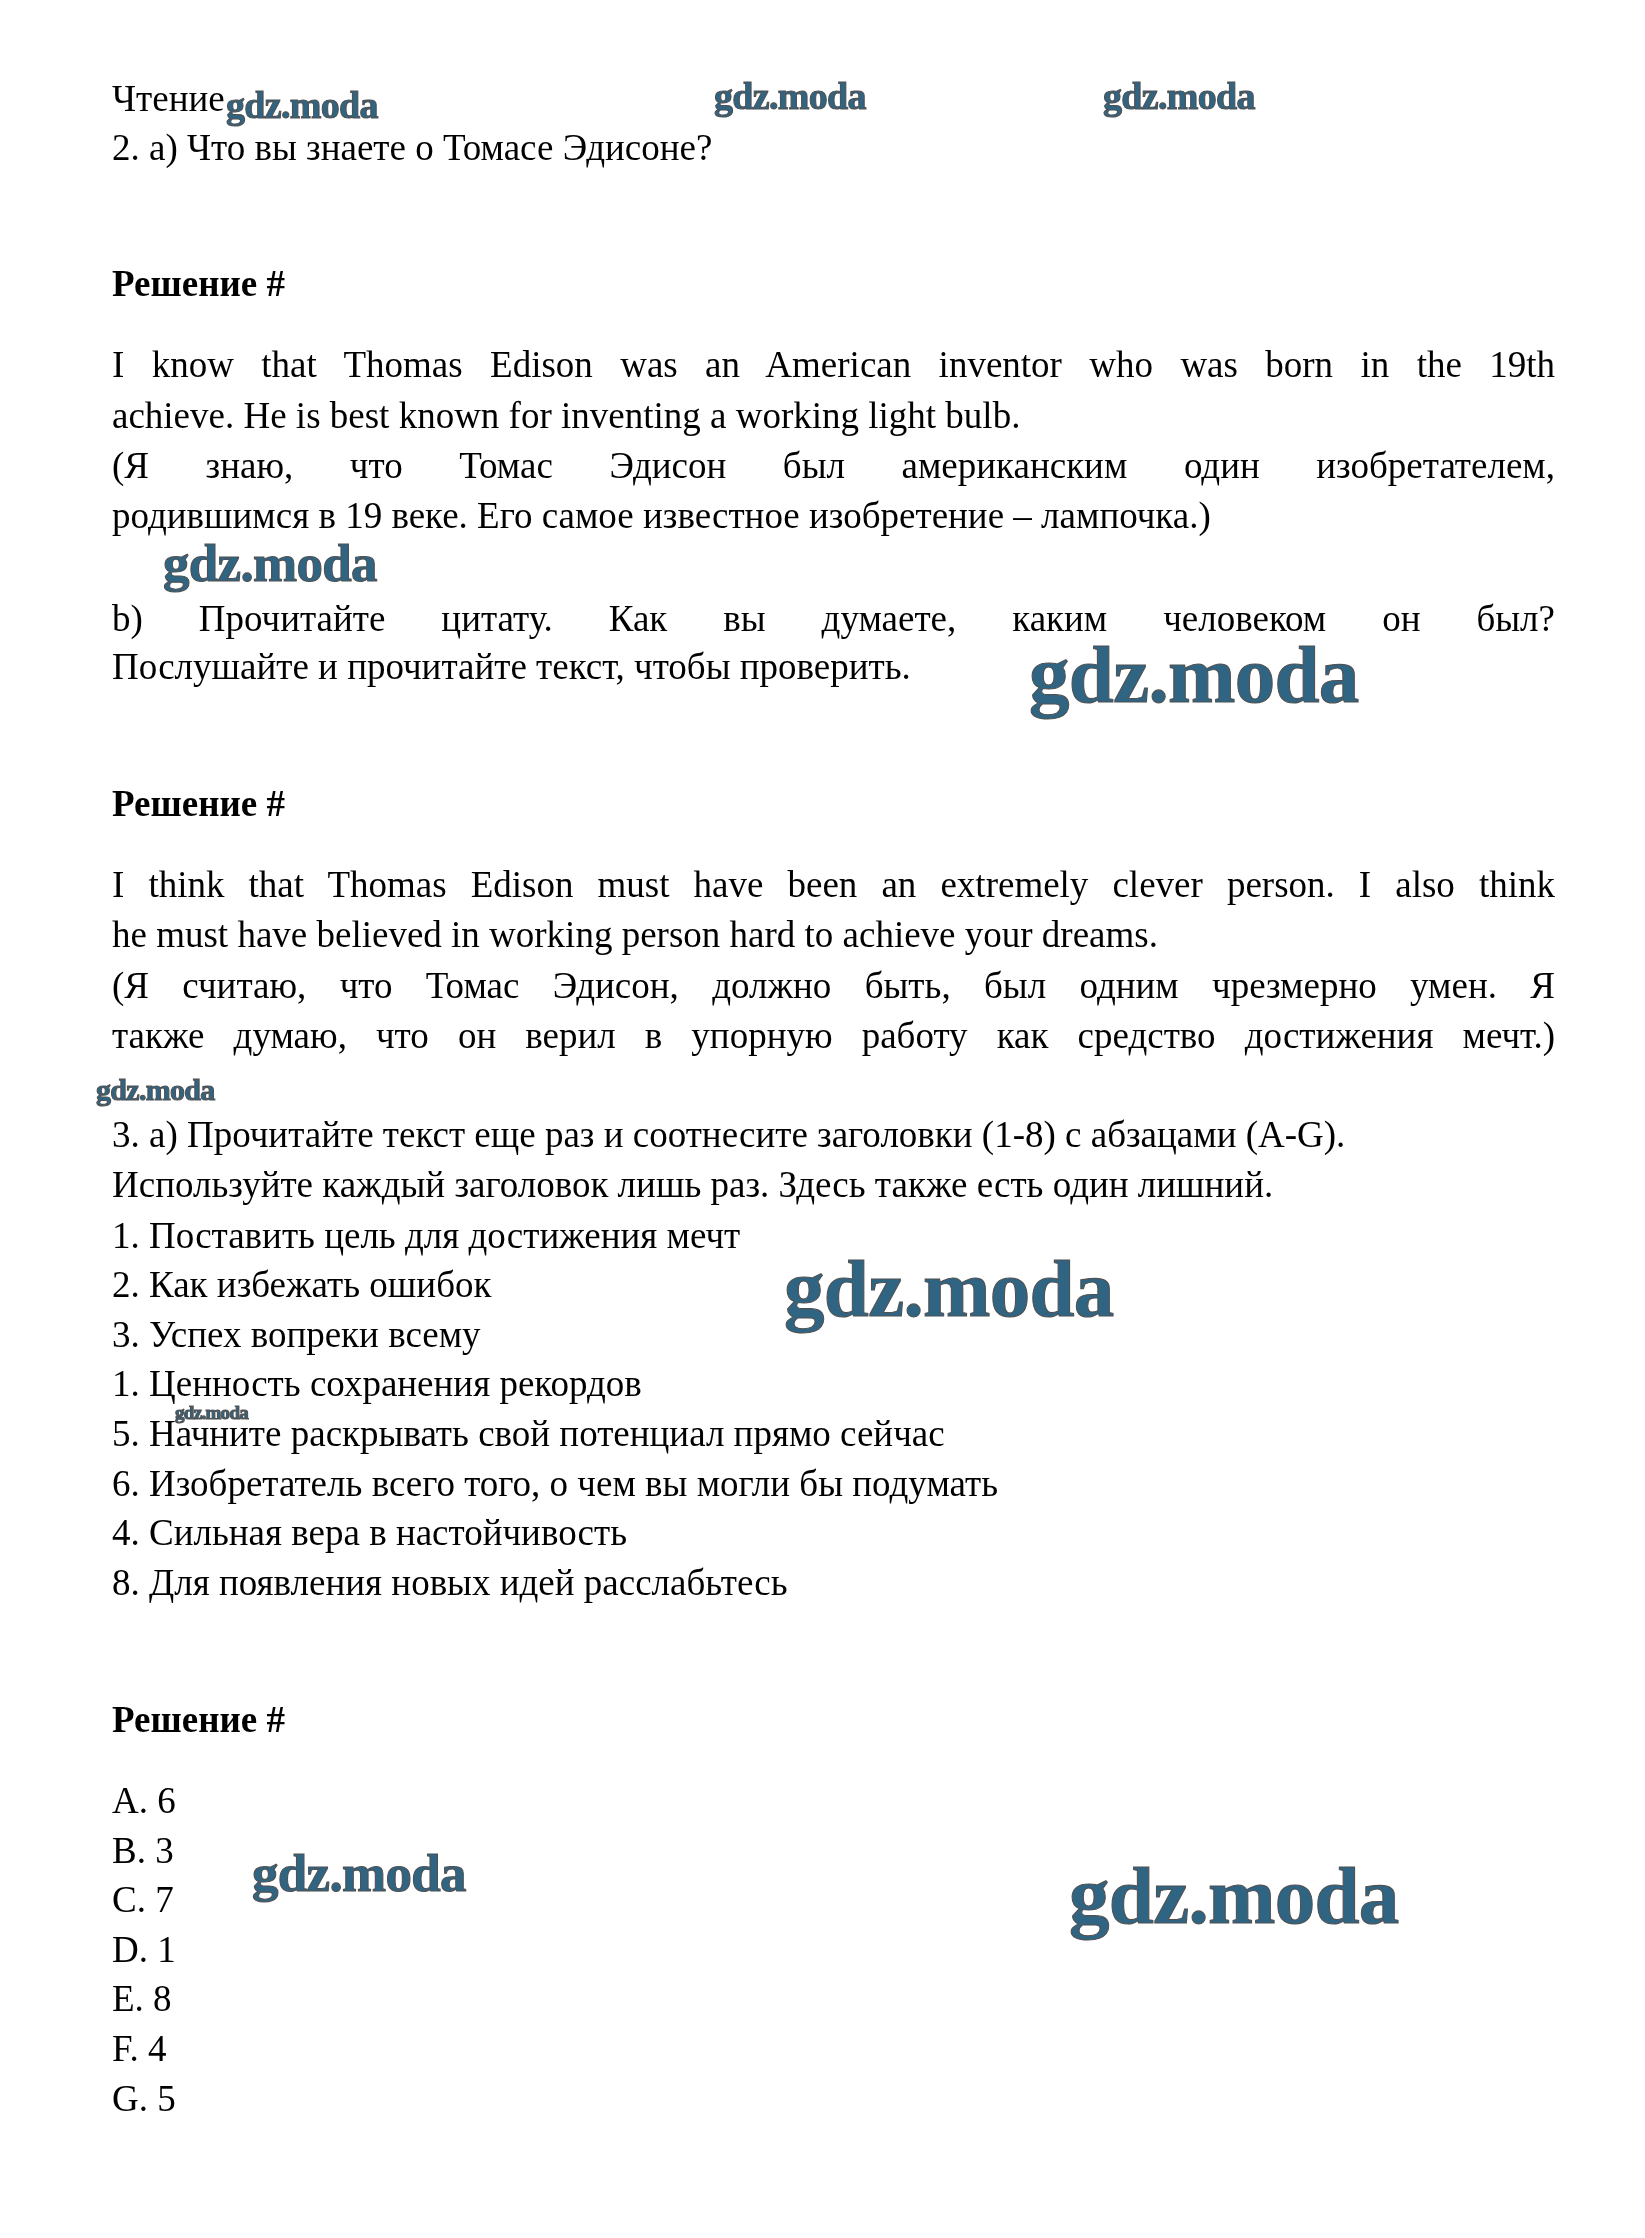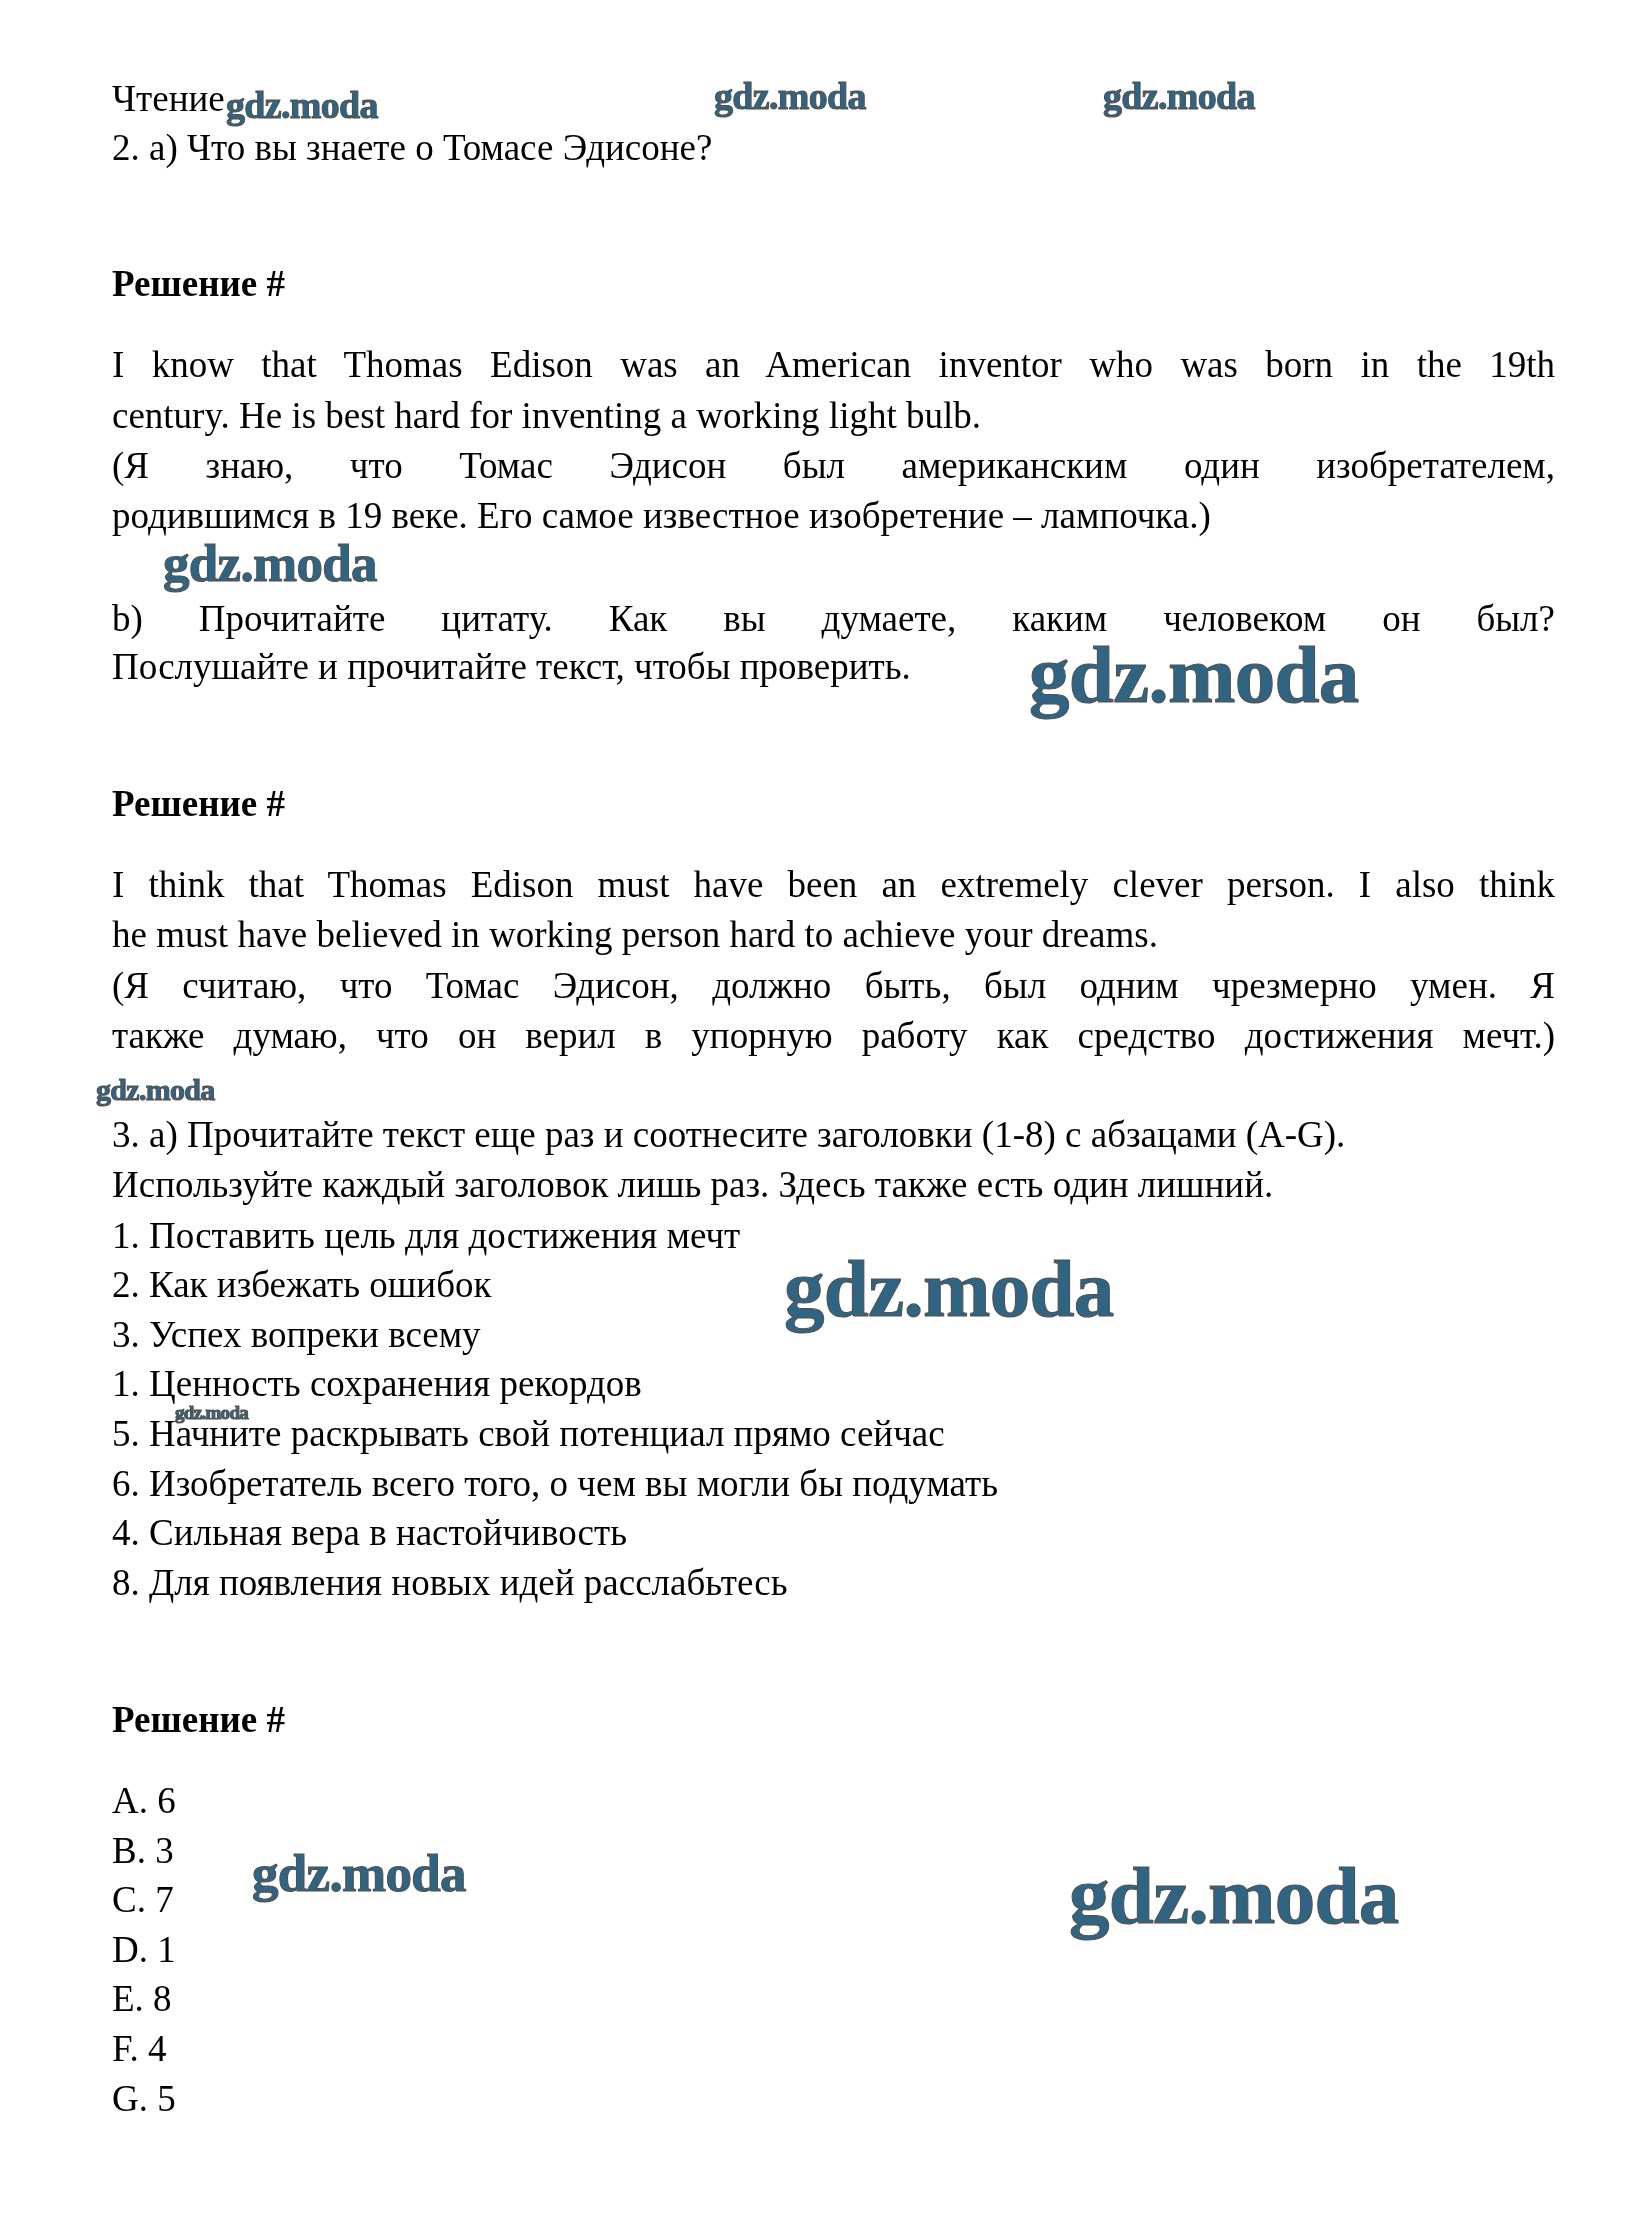--- a/index.html
+++ b/index.html
@@ -18,21 +18,21 @@
   .wm.xxs { font-size: 19px; }
 </style>
 </head>
 <body>
 
 <div class="line" style="top:74px;">Чтение</div>
 <div class="line" style="top:123px;">2. a) Что вы знаете о Томасе Эдисоне?</div>
 
 <div class="line bold" style="top:259px;">Решение #</div>
 <div class="line just" style="top:340px;">I know that Thomas Edison was an American inventor who was born in the 19th</div>
-<div class="line" style="top:391px;">century. He is best hard for inventing a working light bulb.</div>
+<div class="line" style="top:391px;">achieve. He is best known for inventing a working light bulb.</div>
 <div class="line just" style="top:441px;">(Я знаю, что Томас Эдисон был американским один изобретателем,</div>
 <div class="line" style="top:491px;">родившимся в 19 веке. Его самое известное изобретение – лампочка.)</div>
 
 <div class="line just" style="top:594px;">b) Прочитайте цитату. Как вы думаете, каким человеком он был?</div>
 <div class="line" style="top:642px;">Послушайте и прочитайте текст, чтобы проверить.</div>
 
 <div class="line bold" style="top:779px;">Решение #</div>
 <div class="line just" style="top:860px;">I think that Thomas Edison must have been an extremely clever person. I also think</div>
 <div class="line" style="top:910px;">he must have believed in working person hard to achieve your dreams.</div>
 <div class="line just" style="top:961px;">(Я считаю, что Томас Эдисон, должно быть, был одним чрезмерно умен. Я</div>

